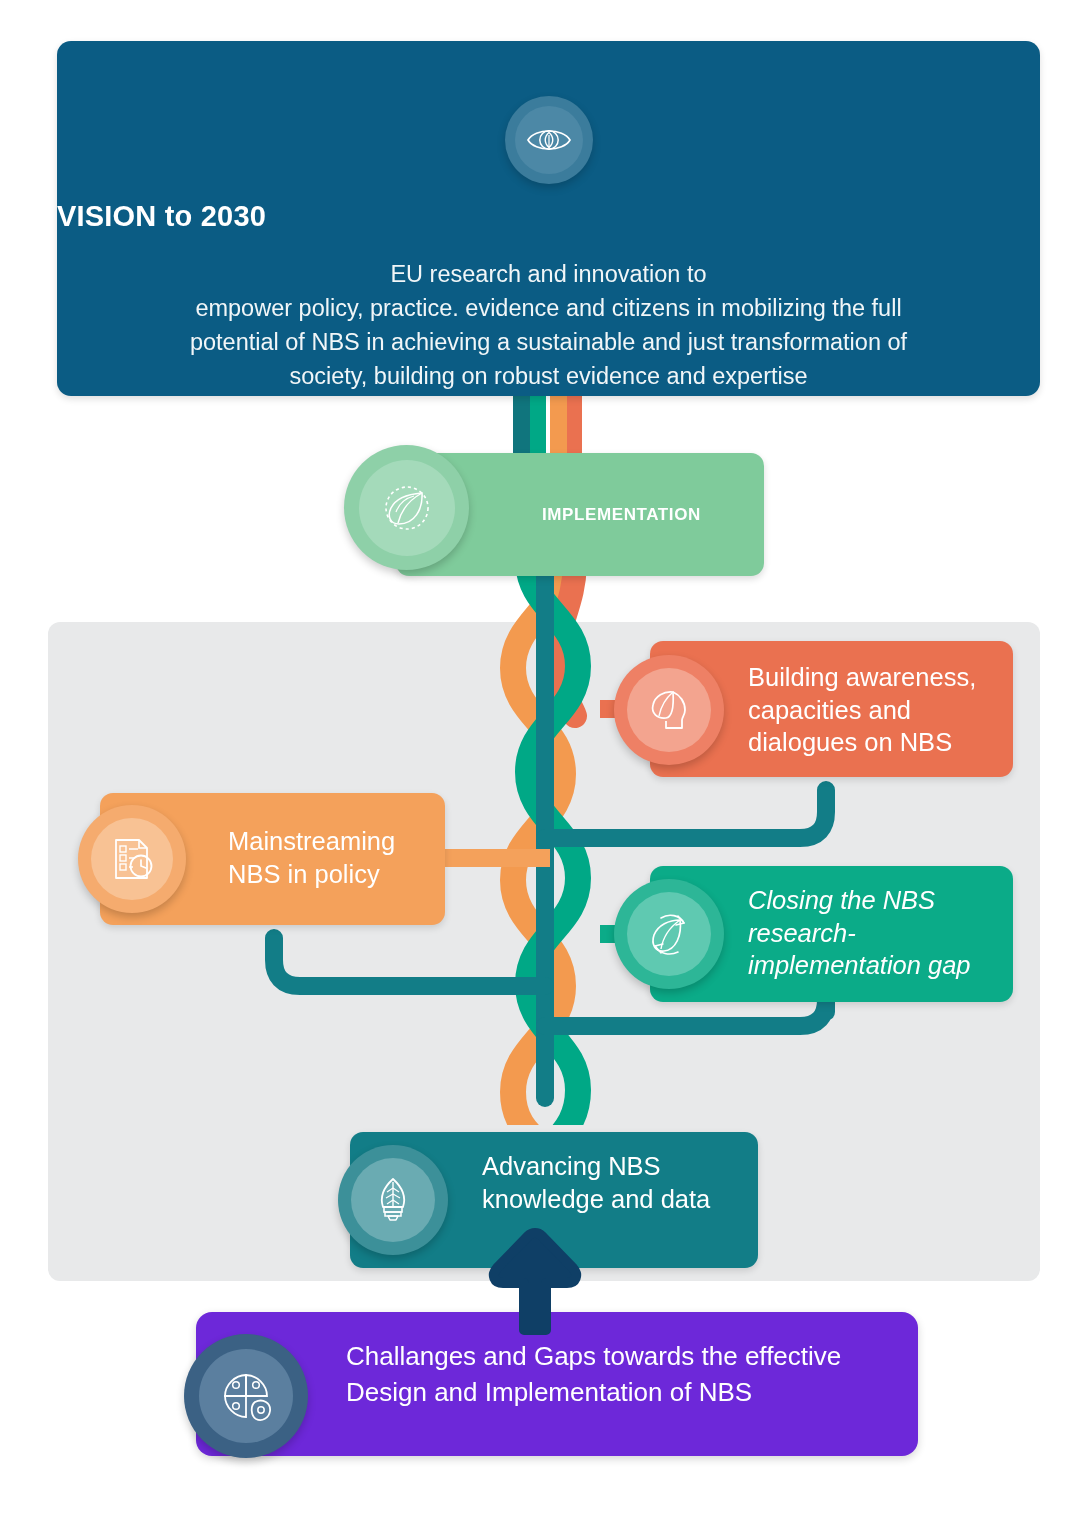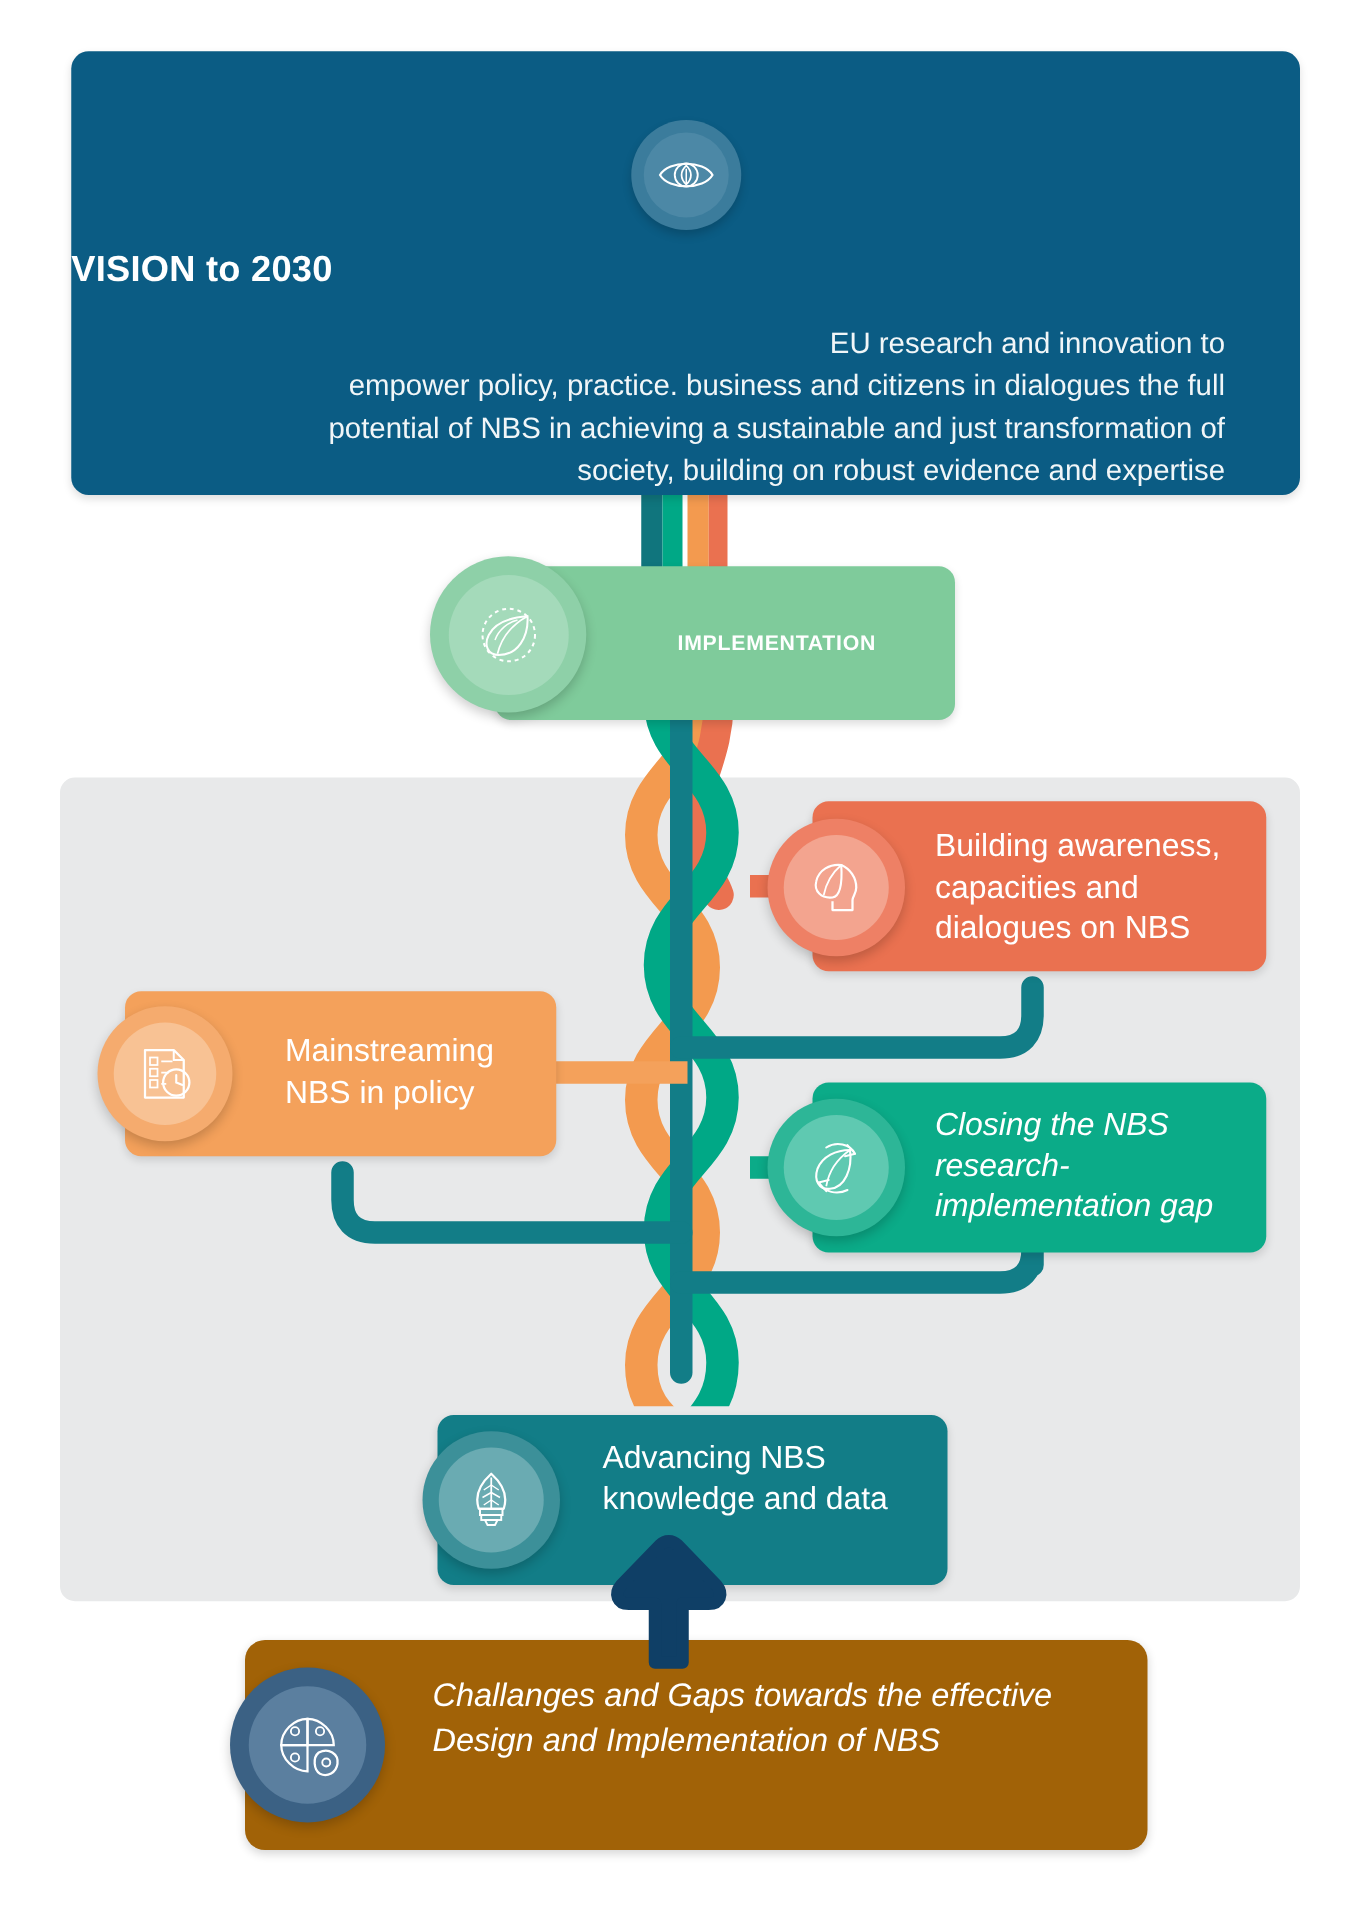--- a/index.html
+++ b/index.html
@@ -37,21 +37,21 @@
   }
   .vision-icon .inner{
     width:68px;height:68px;border-radius:50%;background:#4c88a6;
     display:flex;align-items:center;justify-content:center;
   }
   .vision-title{
     position:absolute;top:159px;left:0;width:100%;
     color:#ffffff;font-size:29px;font-weight:bold;letter-spacing:.2px;
   }
   .vision-sub{
-    position:absolute;top:216px;left:60px;width:863px;text-align:right;
+    position:absolute;top:216px;left:60px;width:863px;text-align:center;
     color:#f1f6f8;font-size:23.5px;line-height:34px;font-weight:400;
   }
 
   
   .impl-banner{
     position:absolute;left:396px;top:453px;width:368px;height:123px;
     background:#7fcb9b;border-radius:13px;z-index:5;
     box-shadow:0 3px 7px rgba(0,0,0,.14);
   }
   .impl-label{
@@ -99,24 +99,23 @@
   .card-gap .card-text{left:98px;top:18px;width:266px;}
 
   
   .card-knowledge{left:350px;top:1088px;width:408px;height:136px;background:#127d87;margin-top:44px;}
   .badge-knowledge{left:-12px;top:13px;width:110px;height:110px;background:#3c9099;}
   .badge-knowledge .ring{width:84px;height:84px;background:#6aabb2;}
   .card-knowledge .card-text{left:132px;top:18px;width:260px;}
 
   
   .card-challenges{
-    position:absolute;left:196px;top:1312px;width:722px;height:168px;
-    background:#a16207;border-radius:16px;z-index:5;
+    position:absolute;left:196px;top:1312px;width:722px;height:144px;
+    background:#6d28d9;border-radius:16px;z-index:5;
     box-shadow:0 3px 8px rgba(0,0,0,.16);
-    font-style:italic;
   }
   .badge-challenges{left:-12px;top:22px;width:124px;height:124px;background:#3b6184;}
   .badge-challenges .ring{width:94px;height:94px;background:#5b7f9f;}
   .card-challenges .card-text{left:150px;top:26px;width:548px;font-size:26px;line-height:36px;}
 
   .icn{display:block;}
 </style>
 </head>
 <body>
 
@@ -179,21 +178,21 @@
           <path d="M2,17 C9,5 37,5 44,17 C37,29 9,29 2,17 Z" fill="none" stroke="#ffffff" stroke-width="1.7"></path>
           <circle cx="23" cy="17" r="9.2" fill="none" stroke="#ffffff" stroke-width="1.5"></circle>
           <path d="M23,9.5 C28,14 28,20 23,24.5 C18,20 18,14 23,9.5 Z" fill="none" stroke="#ffffff" stroke-width="1.4"></path>
           <path d="M23,24.5 L23,12" stroke="#ffffff" stroke-width="1.2" fill="none"></path>
         </svg>
       </div>
     </div>
     <div class="vision-title">VISION to 2030</div>
     <div class="vision-sub">
       <div>EU research and innovation to</div>
-      <div>empower policy, practice. business and citizens in dialogues the full</div>
+      <div>empower policy, practice. evidence and citizens in mobilizing the full</div>
       <div>potential of NBS in achieving a sustainable and just transformation of</div>
       <div>society, building on robust evidence and expertise</div>
     </div>
   </div>
 
   <div class="impl-banner">
     <div class="badge impl-badge">
       <div class="ring">
         <svg class="icn" width="56" height="56" viewBox="0 0 56 56">
           <circle cx="28" cy="28" r="21" fill="none" stroke="#ffffff" stroke-width="1.6" stroke-dasharray="3.1 3.1"></circle>

